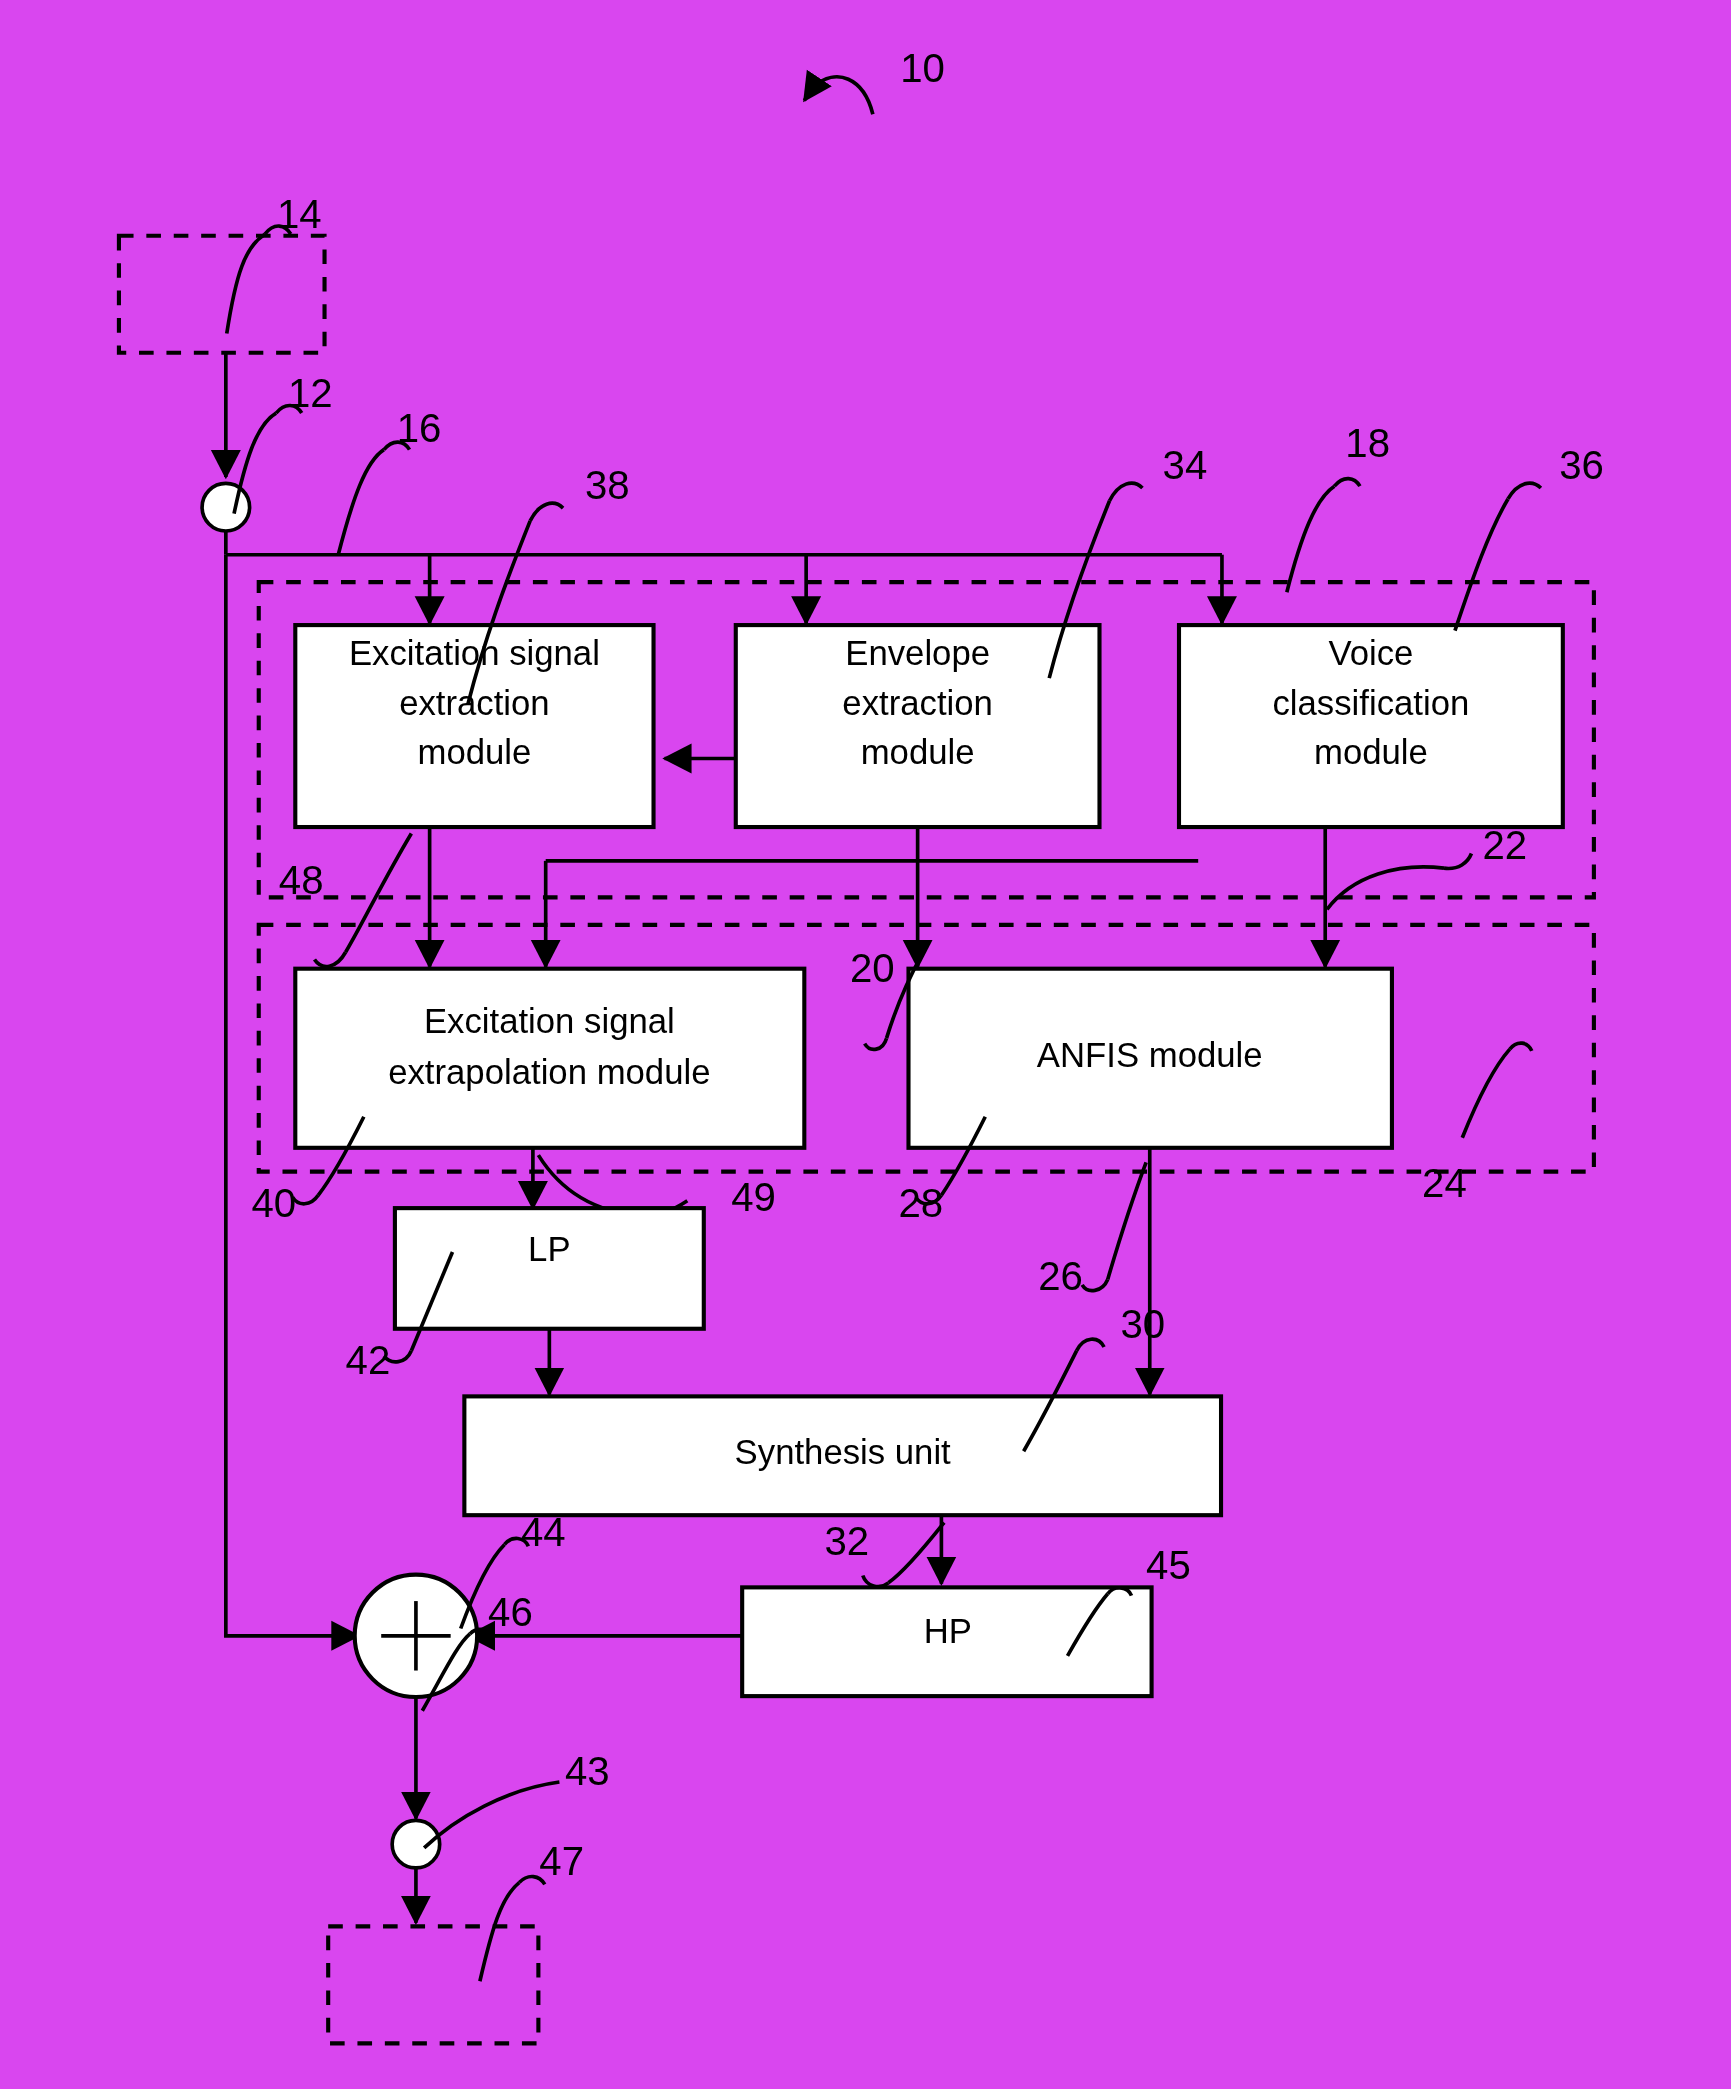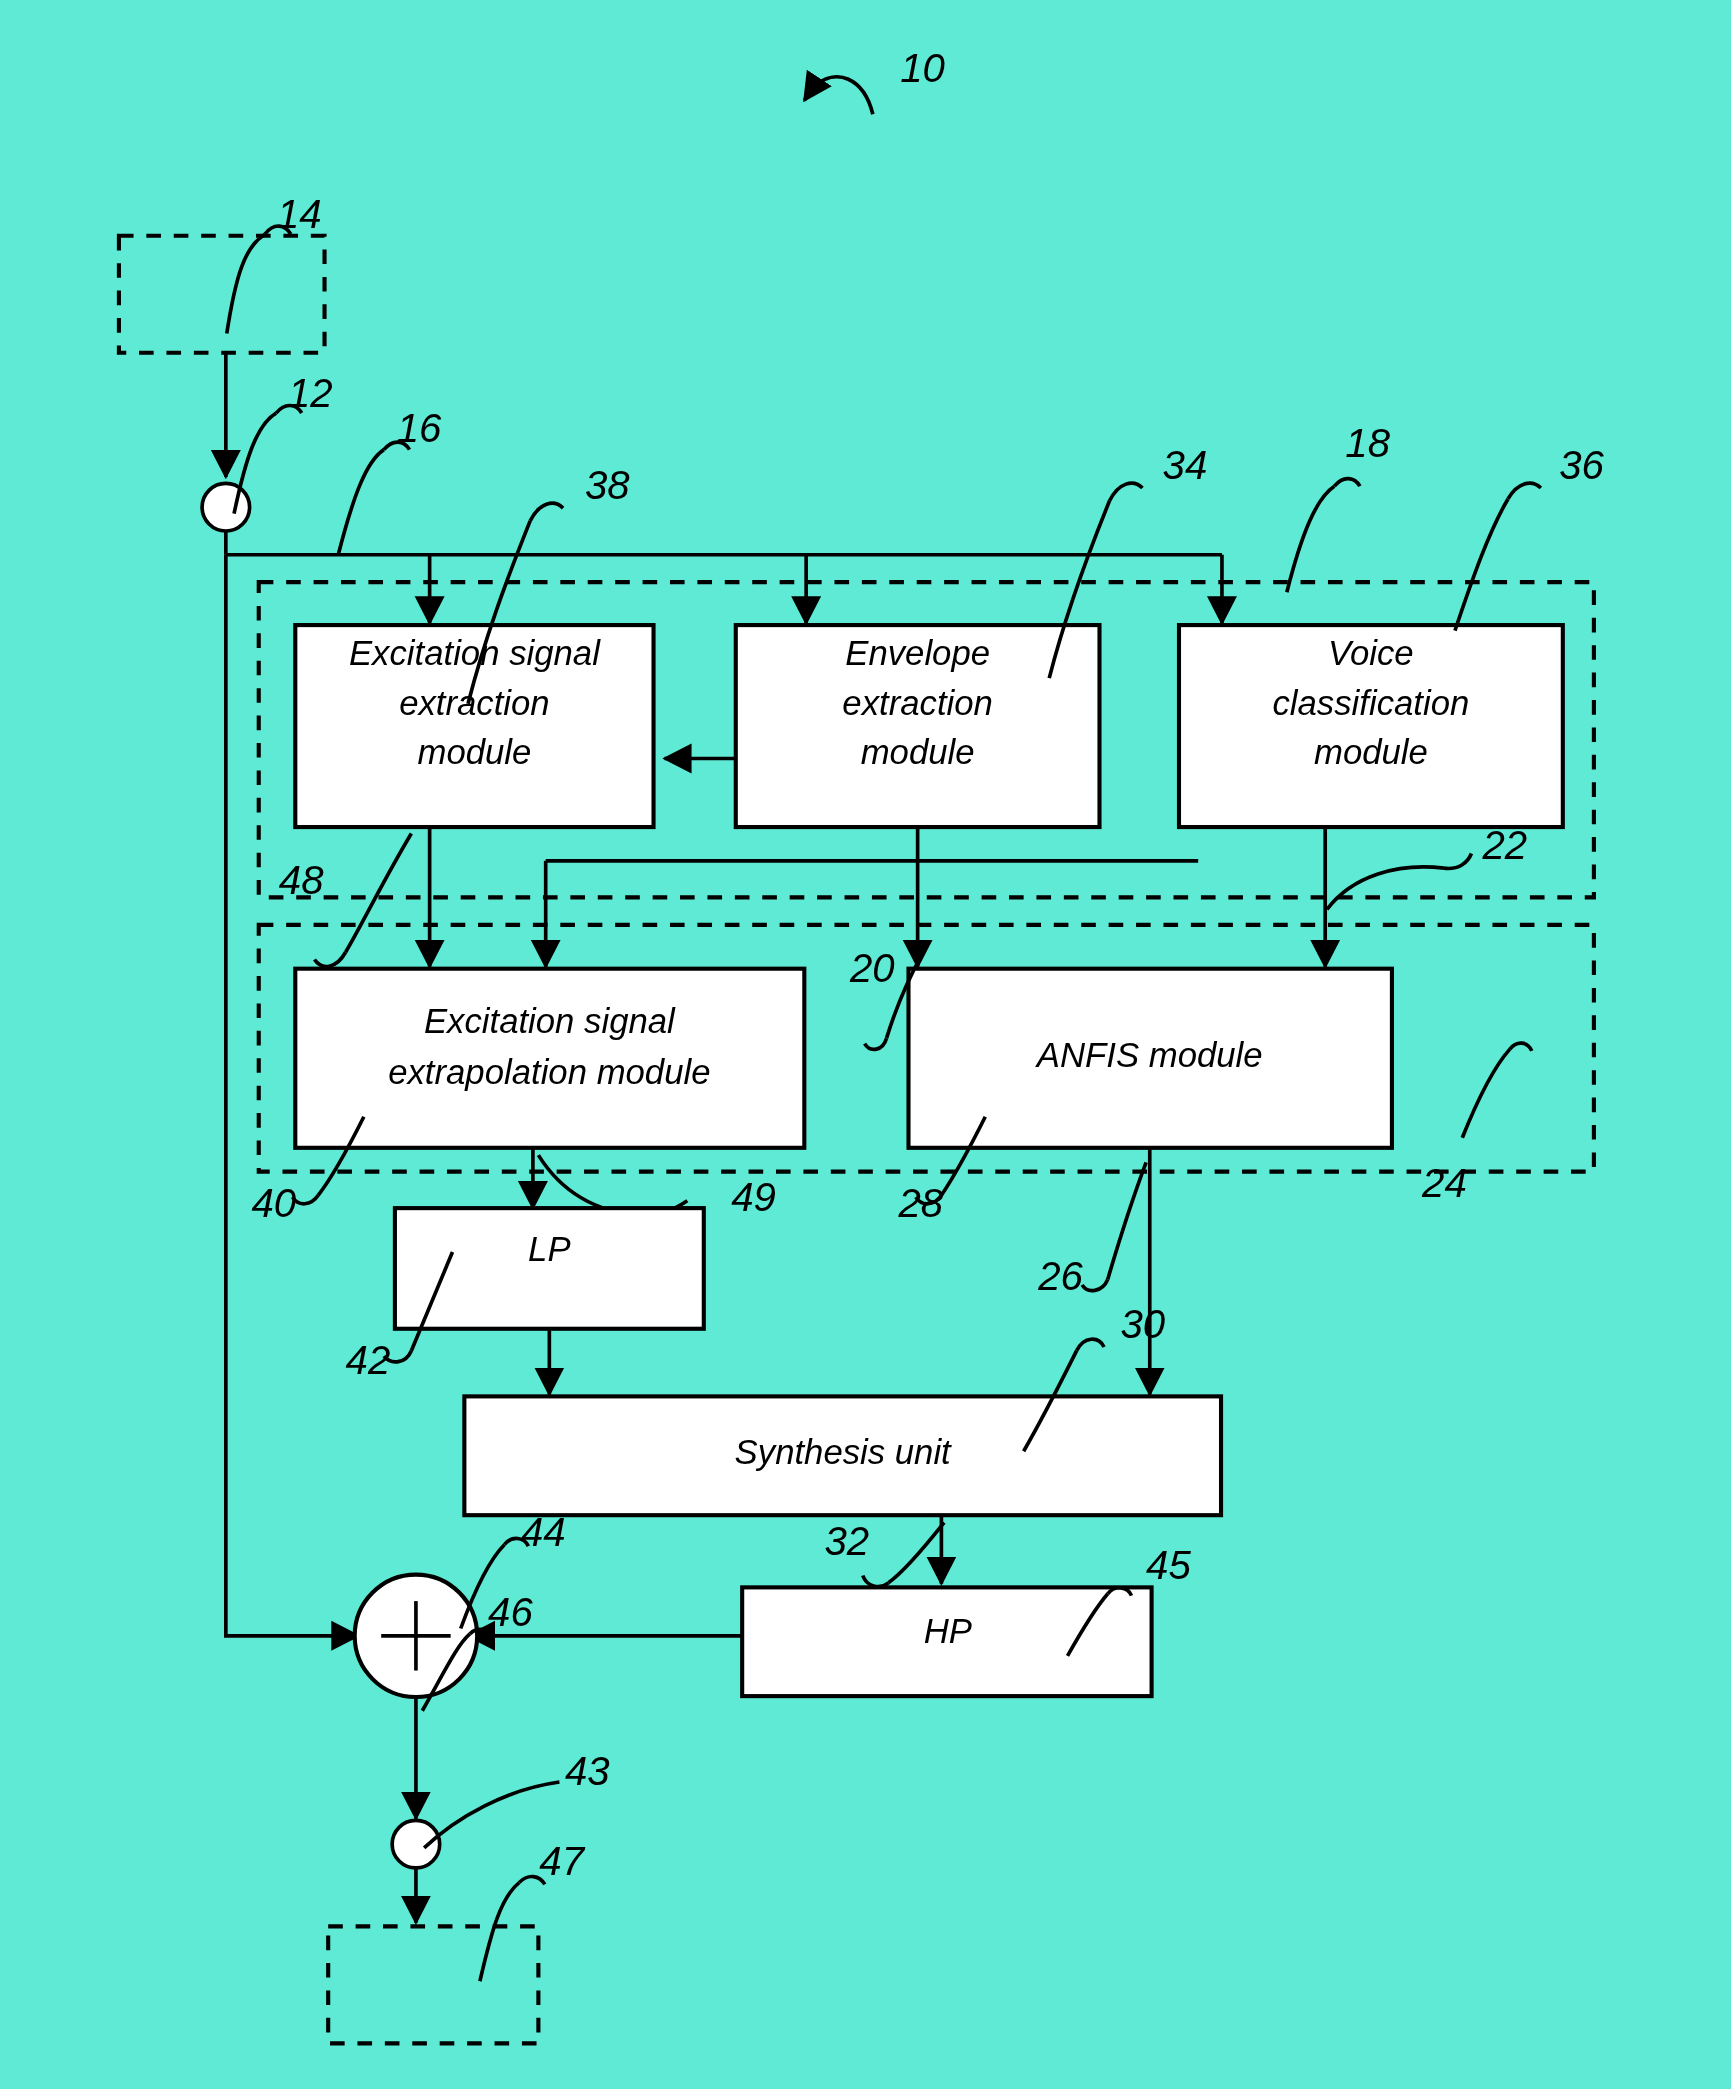--- a/index.html
+++ b/index.html
@@ -4,24 +4,23 @@
 <style>
   html, body {
     margin: 0;
     padding: 0;
     background: #ffffff;
   }
   #page {
     position: relative;
     width: 1732px;
     height: 2090px;
-    background: #5eead4;
+    background: #d946ef;
     font-family: "Liberation Sans", sans-serif;
     overflow: hidden;
-    font-style: italic;
   }
   #diagram-svg {
     position: absolute;
     left: 0;
     top: 0;
     width: 1732px;
     height: 2090px;
   }
   .blk-text {
     font-family: "Liberation Sans", sans-serif;

